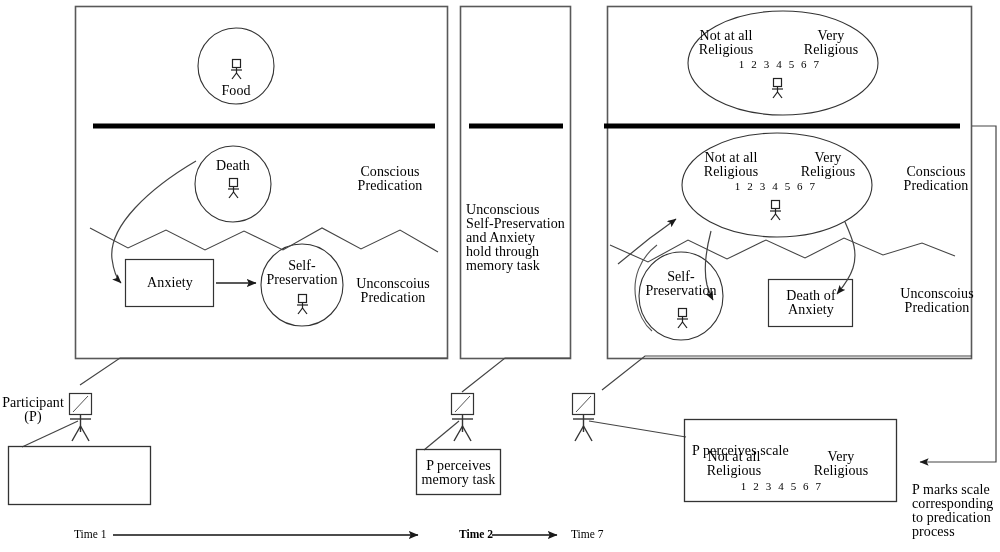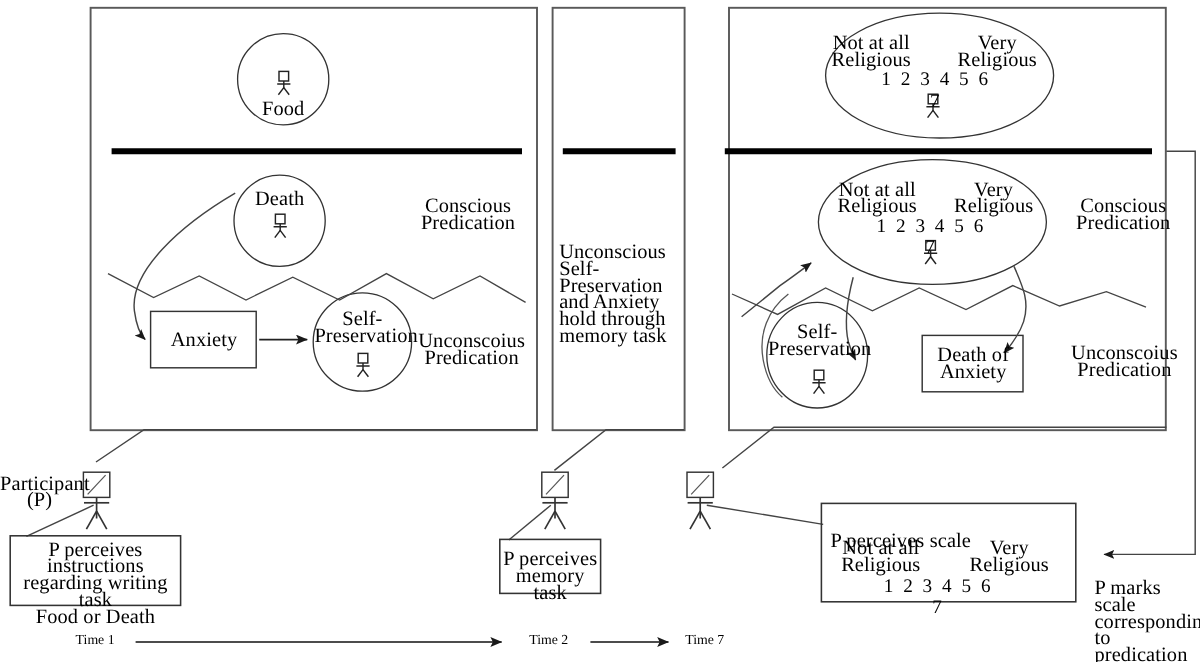--- a/index.html
+++ b/index.html
@@ -11,30 +11,30 @@
   #stage{
     position:relative;
     width:1000px;
     height:552px;
     background:#ffffff;
     overflow:hidden;
   }
   #vecs{position:absolute;left:0;top:0;width:1000px;height:552px;}
   .lbl{
     position:absolute;
-    font-size:17px;
+    font-size:14px;
     line-height:14px;
     text-align:center;
     white-space:pre-line;
     letter-spacing:0.1px;
   }
   .lbl.left{text-align:left;}
   .scale-nums{
     position:absolute;
-    font-size:16px;
+    font-size:11px;
     letter-spacing:2.1px;
     text-align:center;
   }
   .timeline-lbl{
     position:absolute;
     font-size:11.5px;
   }
 </style>
 </head>
 <body>
@@ -271,35 +271,32 @@
   <div class="lbl" style="left:640px;top:270px;width:82px;">Self-
 Preservation</div>
   <div class="lbl" style="left:772px;top:289px;width:78px;">Death of
 Anxiety</div>
   <div class="lbl" style="left:884px;top:287px;width:106px;">Unconscoius
 Predication</div>
 
   <div class="lbl" style="left:0px;top:396px;width:66px;">Participant
 (P)</div>
 
-  <div class="lbl" style="left:10px;top:451px;width:139px;">P perceives instructions
-regarding writing task
-Food or Death</div>
   <div class="lbl" style="left:418px;top:459px;width:81px;">P perceives
 memory task</div>
 
   <div class="lbl left" style="left:692px;top:424px;width:160px;margin-top:20px;">P perceives scale</div>
   <div class="lbl" style="left:698px;top:450px;width:72px;">Not at all
 Religious</div>
   <div class="lbl" style="left:808px;top:450px;width:66px;">Very
 Religious</div>
   <div class="scale-nums" style="left:730px;top:480px;width:104px;">1 2 3 4 5 6 7</div>
 
   <div class="lbl left" style="left:912px;top:483px;width:90px;">P marks scale
 corresponding
 to predication
 process</div>
 
-  <div class="timeline-lbl" style="left:63px;top:528px;">Time 1</div>
-  <div class="timeline-lbl" style="left:441px;top:528px;">Time 2</div>
+  <div class="timeline-lbl" style="left:74px;top:528px;">Time 1</div>
+  <div class="timeline-lbl" style="left:459px;top:528px;font-weight:bold;">Time 2</div>
   <div class="timeline-lbl" style="left:571px;top:528px;">Time 7</div>
 
 </div>
 
 </body></html>

